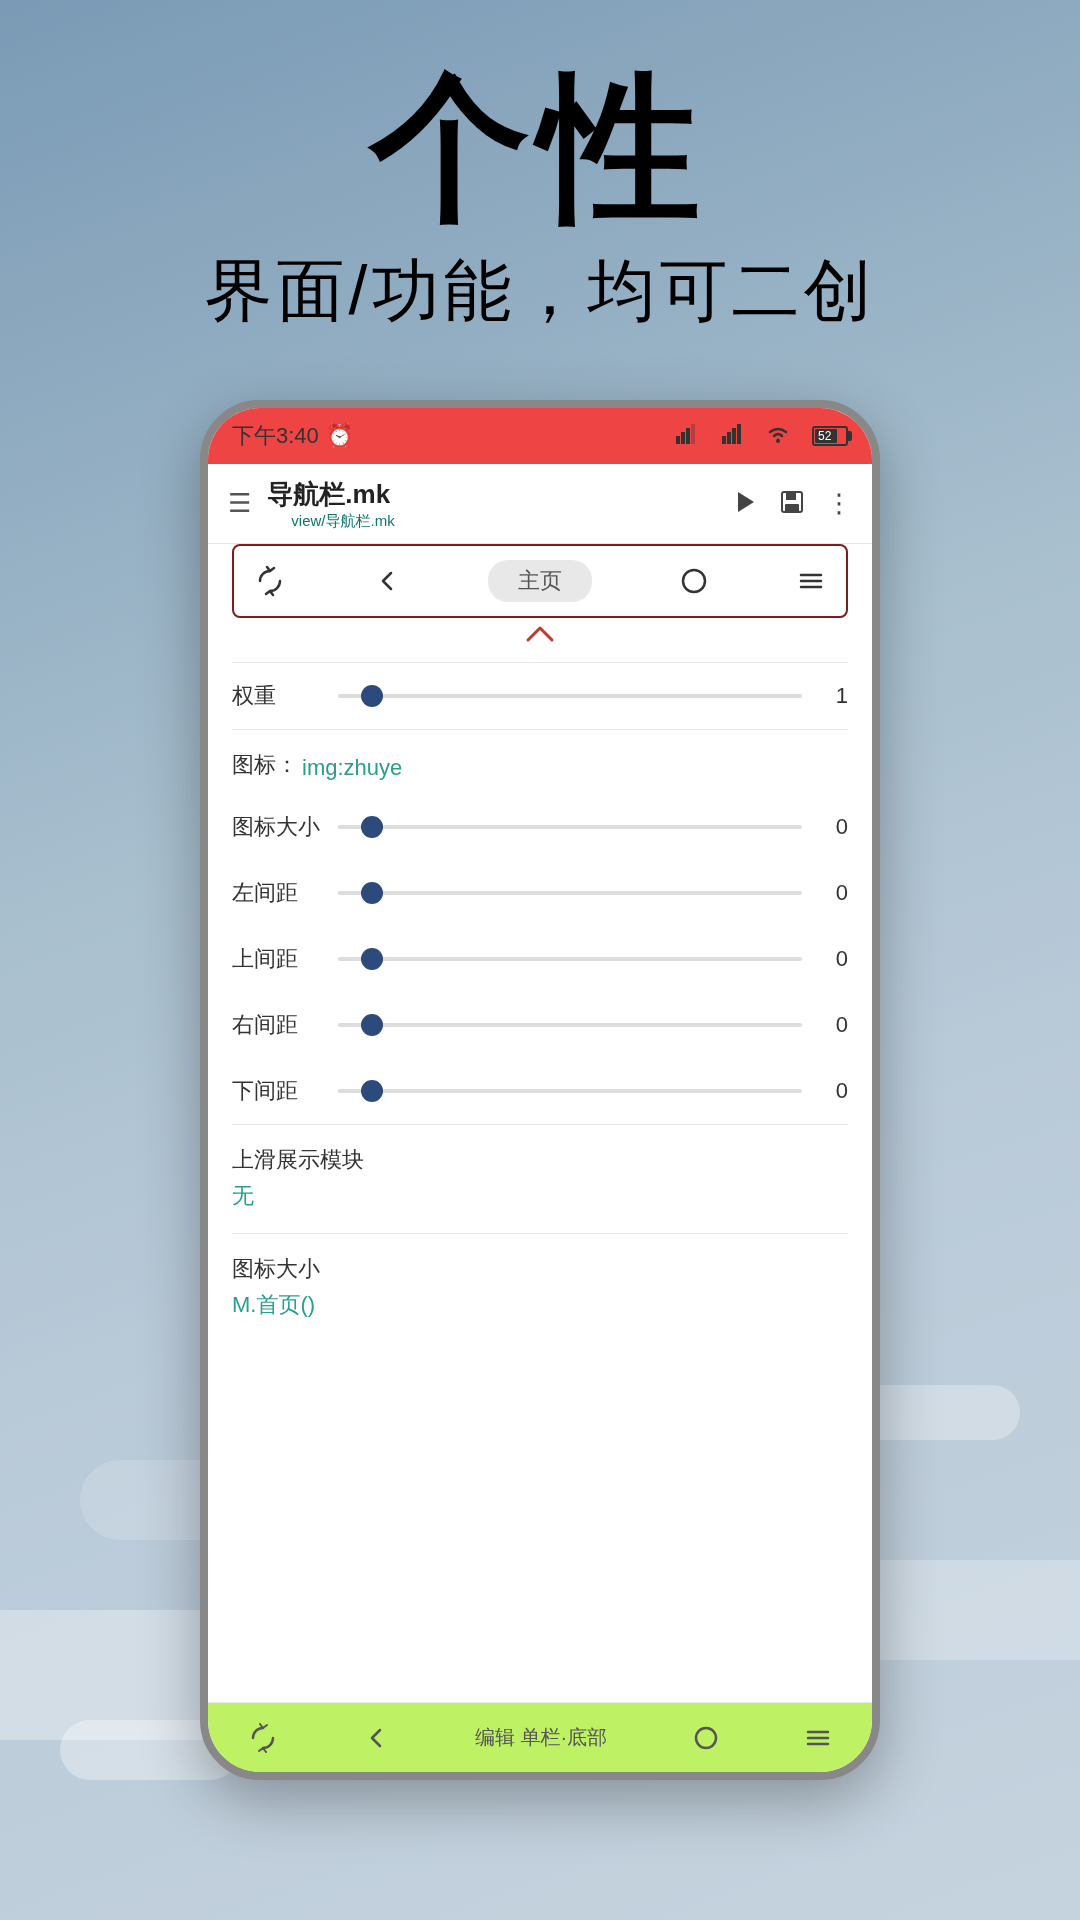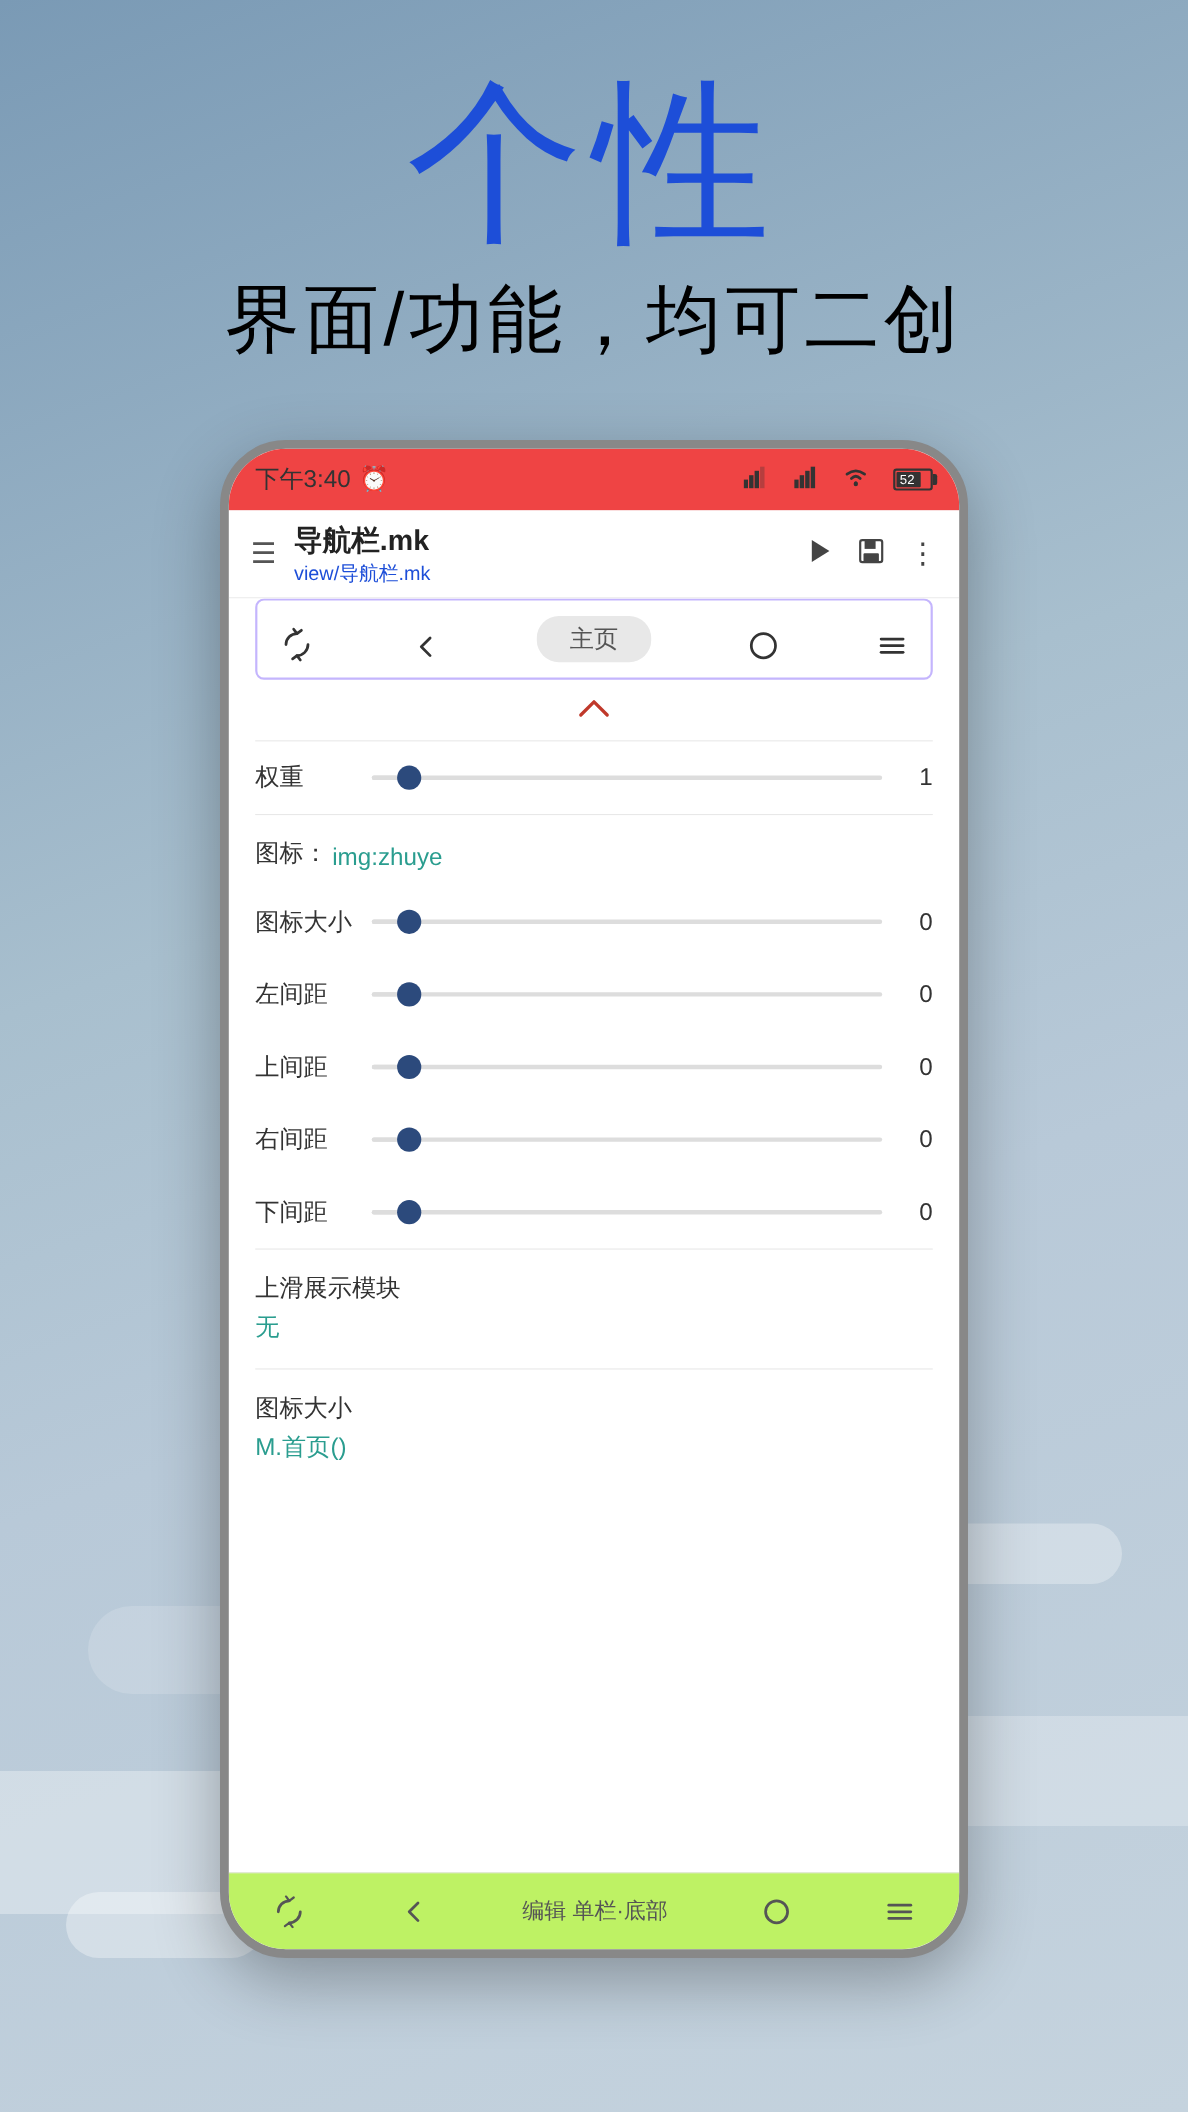--- a/index.html
+++ b/index.html
@@ -22,22 +22,22 @@
     }
 
     
     .hero-text {
       text-align: center;
       padding-top: 60px;
       padding-bottom: 40px;
     }
     .hero-main {
       font-size: 160px;
-      font-weight: 400;
-      color: #1d4ed8;
+      font-weight: 700;
+      color: #000000;
       letter-spacing: 10px;
       line-height: 1.1;
     }
     .hero-sub {
       font-size: 68px;
       font-weight: 300;
       color: #000000;
       letter-spacing: 4px;
       margin-top: 10px;
     }
@@ -130,22 +130,23 @@
     }
     .title-info {
       flex: 1;
     }
     .title-name {
       font-size: 26px;
       font-weight: 600;
       color: #222;
     }
     .title-path {
-      font-size: 18px;
-      color: #1d4ed8;
+      font-size: 15px;
+      color: #0f766e;
+      margin-left: 24px;
     }
     .title-actions {
       display: flex;
       align-items: center;
       gap: 20px;
     }
 
     
     .content-area {
       background: white;
@@ -167,26 +168,26 @@
       color: #111;
     }
     .section-add {
       font-size: 32px;
       color: #888;
       cursor: pointer;
     }
 
     
     .nav-preview {
-      margin: 0 24px 11px;
-      border: 2px solid #c4b5fd;
+      margin: 0 24px 0;
+      border: 2px solid #7f1d1d;
       border-radius: 8px;
       padding: 14px 20px;
       display: flex;
-      align-items: flex-end;
+      align-items: center;
       justify-content: space-between;
     }
     .nav-item {
       font-size: 28px;
       color: #333;
       display: flex;
       align-items: center;
       justify-content: center;
     }
     .nav-home-btn {

